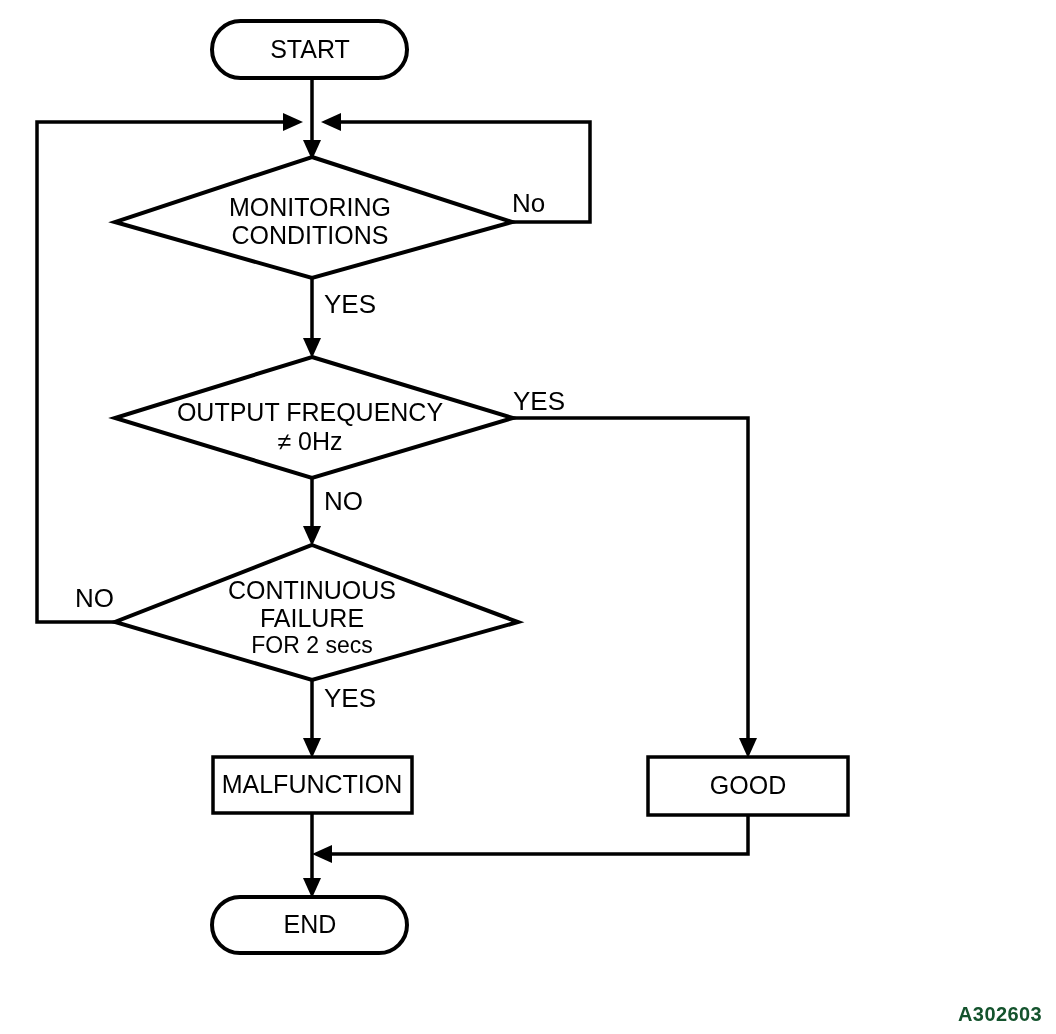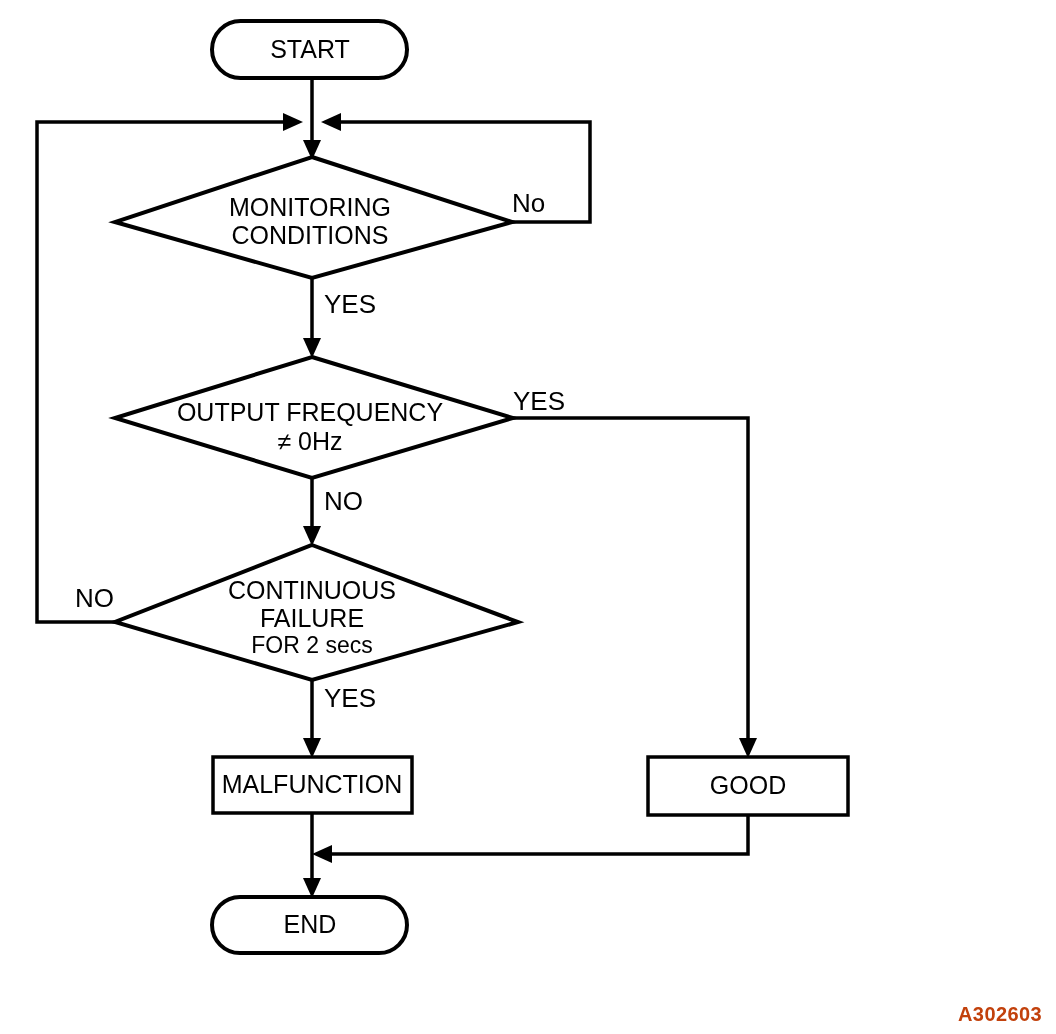--- a/index.html
+++ b/index.html
@@ -67,21 +67,21 @@
     text-anchor: start;
     dominant-baseline: middle;
   }
   .corner-code {
     position: absolute;
     right: 14px;
     bottom: 8px;
     font-family: "Liberation Sans", sans-serif;
     font-size: 20px;
     font-weight: bold;
-    color: #c2410c;
+    color: #14532d;
     letter-spacing: 0.4px;
   }
 </style>
 </head>
 <body>
 
 <div id="flowchart-root">
   <svg class="flow" viewBox="0 0 1056 1034" xmlns="http://www.w3.org/2000/svg">
 
     <path class="conn" d="M 312 78 L 312 150"></path>

